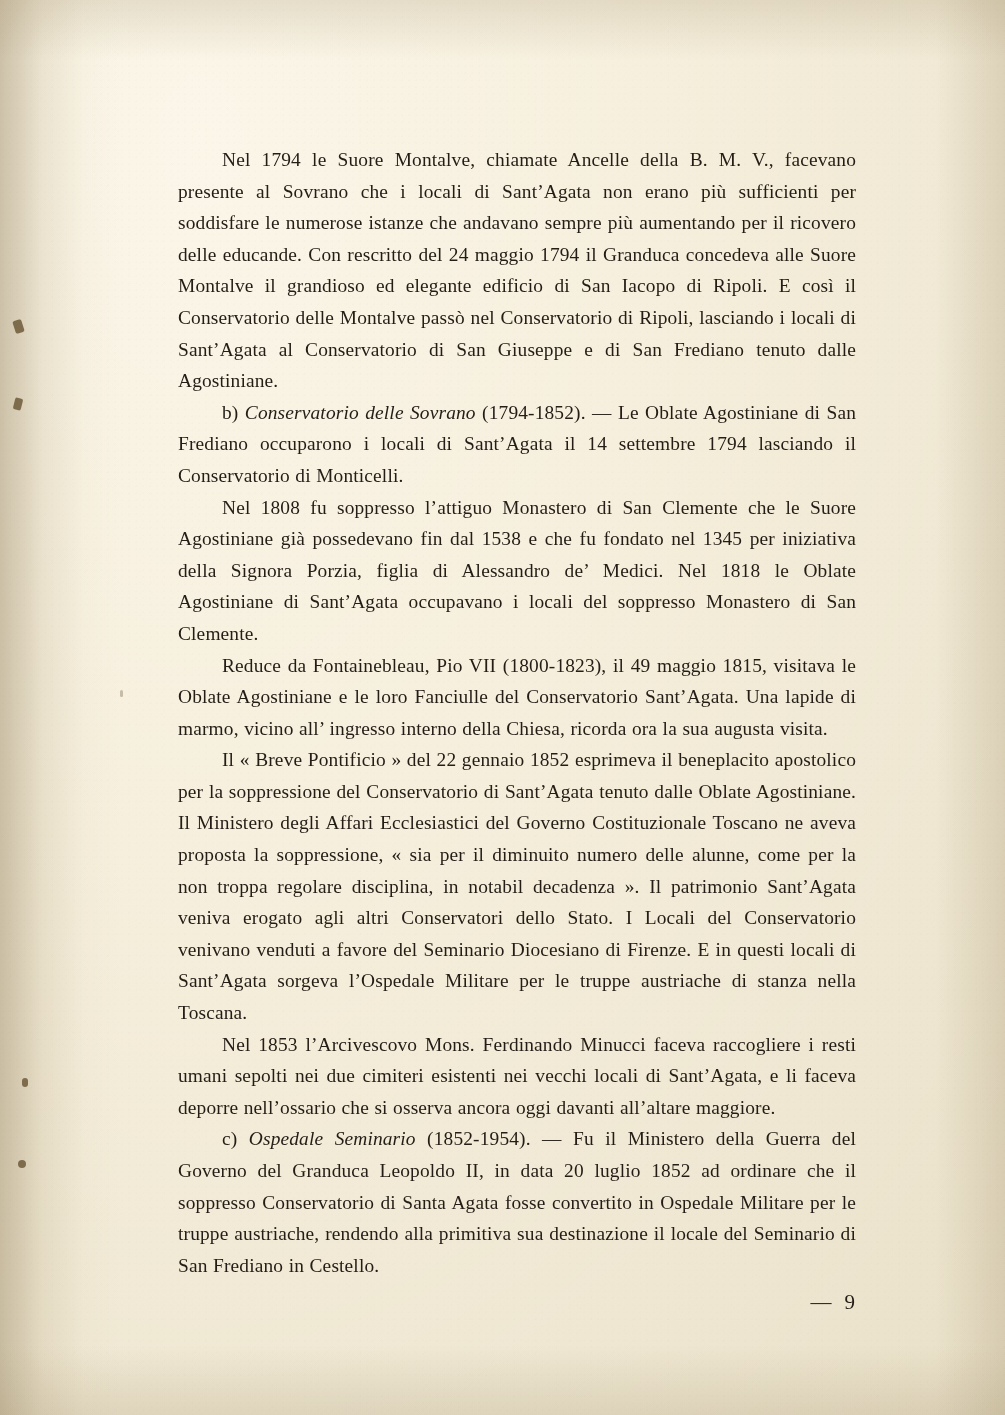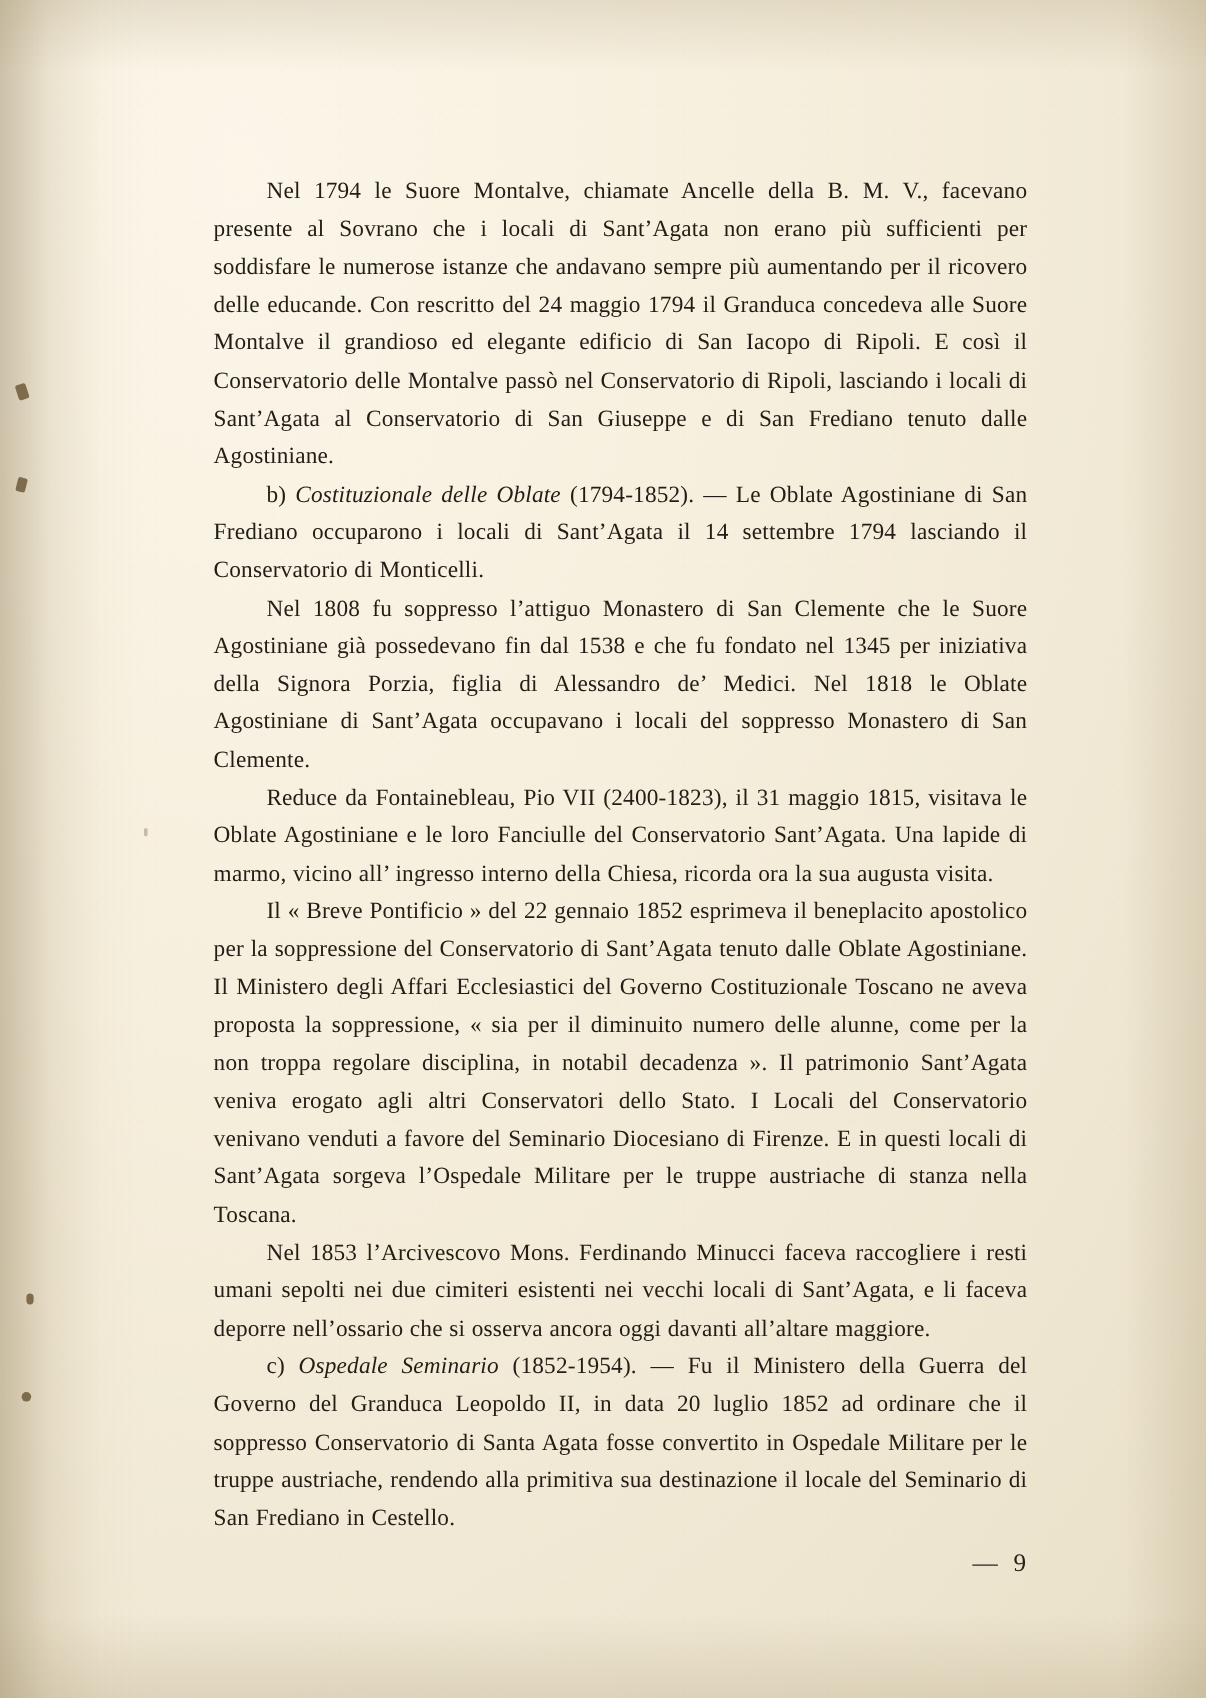--- a/index.html
+++ b/index.html
@@ -125,27 +125,27 @@
   <div class="speck" style="left:14px; top:398px; width:8px; height:12px; transform:rotate(14deg); border-radius:2px;"></div>
   <div class="speck" style="left:22px; top:1078px; width:6px; height:9px; border-radius:3px;"></div>
   <div class="speck" style="left:18px; top:1160px; width:8px; height:8px; border-radius:4px;"></div>
   <div class="speck" style="left:120px; top:690px; width:3px; height:7px; opacity:0.35; border-radius:2px;"></div>
 
   <div id="text-column">
 
     <p class="para">Nel 1794 le Suore Montalve, chiamate Ancelle della B. M. V., facevano presente al Sovrano che i locali di Sant’Agata non erano più sufficienti per soddisfare le numerose istanze che andavano sempre più aumentando per il ricovero delle educande. Con rescritto del 24 maggio 1794 il Granduca concedeva alle Suore Montalve il grandioso ed elegante edificio di San Iacopo di Ripoli. E così il Conservatorio delle Montalve passò nel Conservatorio di Ripoli, lasciando i locali di Sant’Agata al Conservatorio di San Giuseppe e di San Frediano tenuto dalle Agostiniane.</p>
 
     <p class="para">
-      <span>b) </span><span class="it">Costituzionale delle Oblate</span><span> (1794-1852). — Le Oblate Agostiniane di San Frediano occuparono i locali di Sant’Agata il 14 settembre 1794 lasciando il Conservatorio di Monticelli.</span>
+      <span>b) </span><span class="it">Conservatorio delle Sovrano</span><span> (1794-1852). — Le Oblate Agostiniane di San Frediano occuparono i locali di Sant’Agata il 14 settembre 1794 lasciando il Conservatorio di Monticelli.</span>
     </p>
 
     <p class="para">Nel 1808 fu soppresso l’attiguo Monastero di San Clemente che le Suore Agostiniane già possedevano fin dal 1538 e che fu fondato nel 1345 per iniziativa della Signora Porzia, figlia di Alessandro de’ Medici. Nel 1818 le Oblate Agostiniane di Sant’Agata occupavano i locali del soppresso Monastero di San Clemente.</p>
 
 
-    <p class="para">Reduce da Fontainebleau, Pio VII (2400-1823), il 31 maggio 1815, visitava le Oblate Agostiniane e le loro Fanciulle del Conservatorio Sant’Agata. Una lapide di marmo, vicino all’ ingresso interno della Chiesa, ricorda ora la sua augusta visita.</p>
+    <p class="para">Reduce da Fontainebleau, Pio VII (1800-1823), il 49 maggio 1815, visitava le Oblate Agostiniane e le loro Fanciulle del Conservatorio Sant’Agata. Una lapide di marmo, vicino all’ ingresso interno della Chiesa, ricorda ora la sua augusta visita.</p>
 
     <p class="para">Il « Breve Pontificio » del 22 gennaio 1852 esprimeva il beneplacito apostolico per la soppressione del Conservatorio di Sant’Agata tenuto dalle Oblate Agostiniane. Il Ministero degli Affari Ecclesiastici del Governo Costituzionale Toscano ne aveva proposta la soppressione, « sia per il diminuito numero delle alunne, come per la non troppa regolare disciplina, in notabil decadenza ». Il patrimonio Sant’Agata veniva erogato agli altri Conservatori dello Stato. I Locali del Conservatorio venivano venduti a favore del Seminario Diocesiano di Firenze. E in questi locali di Sant’Agata sorgeva l’Ospedale Militare per le truppe austriache di stanza nella Toscana.</p>
 
     <p class="para">Nel 1853 l’Arcivescovo Mons. Ferdinando Minucci faceva raccogliere i resti umani sepolti nei due cimiteri esistenti nei vecchi locali di Sant’Agata, e li faceva deporre nell’ossario che si osserva ancora oggi davanti all’altare maggiore.</p>
 
     <p class="para">
       <span>c) </span><span class="it">Ospedale Seminario</span><span> (1852-1954). — Fu il Ministero della Guerra del Governo del Granduca Leopoldo II, in data 20 luglio 1852 ad ordinare che il soppresso Conservatorio di Santa Agata fosse convertito in Ospedale Militare per le truppe austriache, rendendo alla primitiva sua destinazione il locale del Seminario di San Frediano in Cestello.</span>
     </p>
 
   </div>

